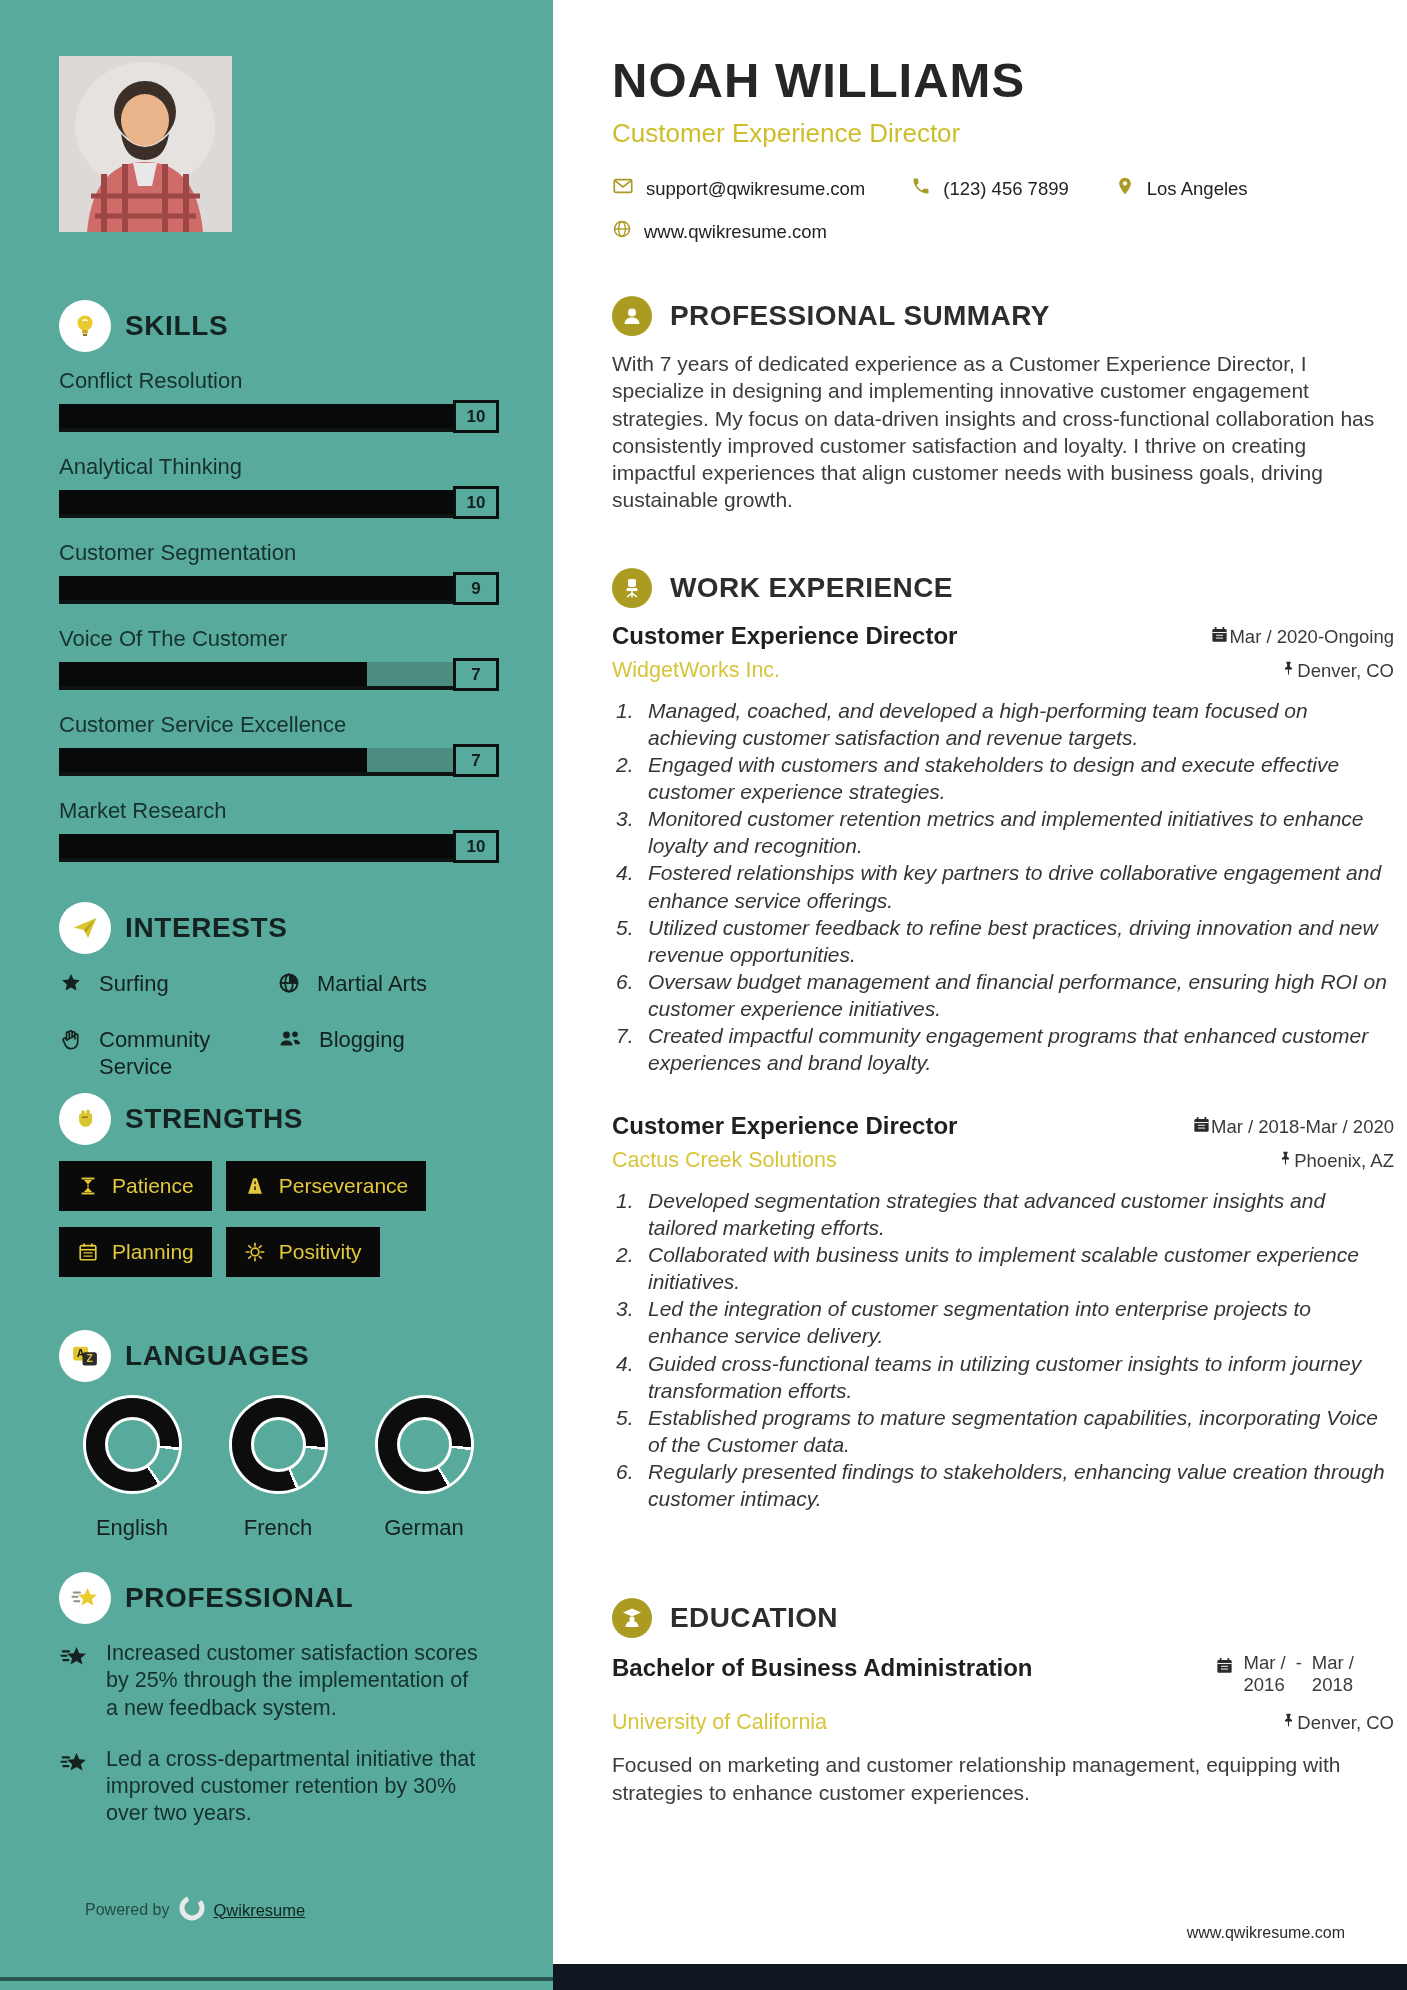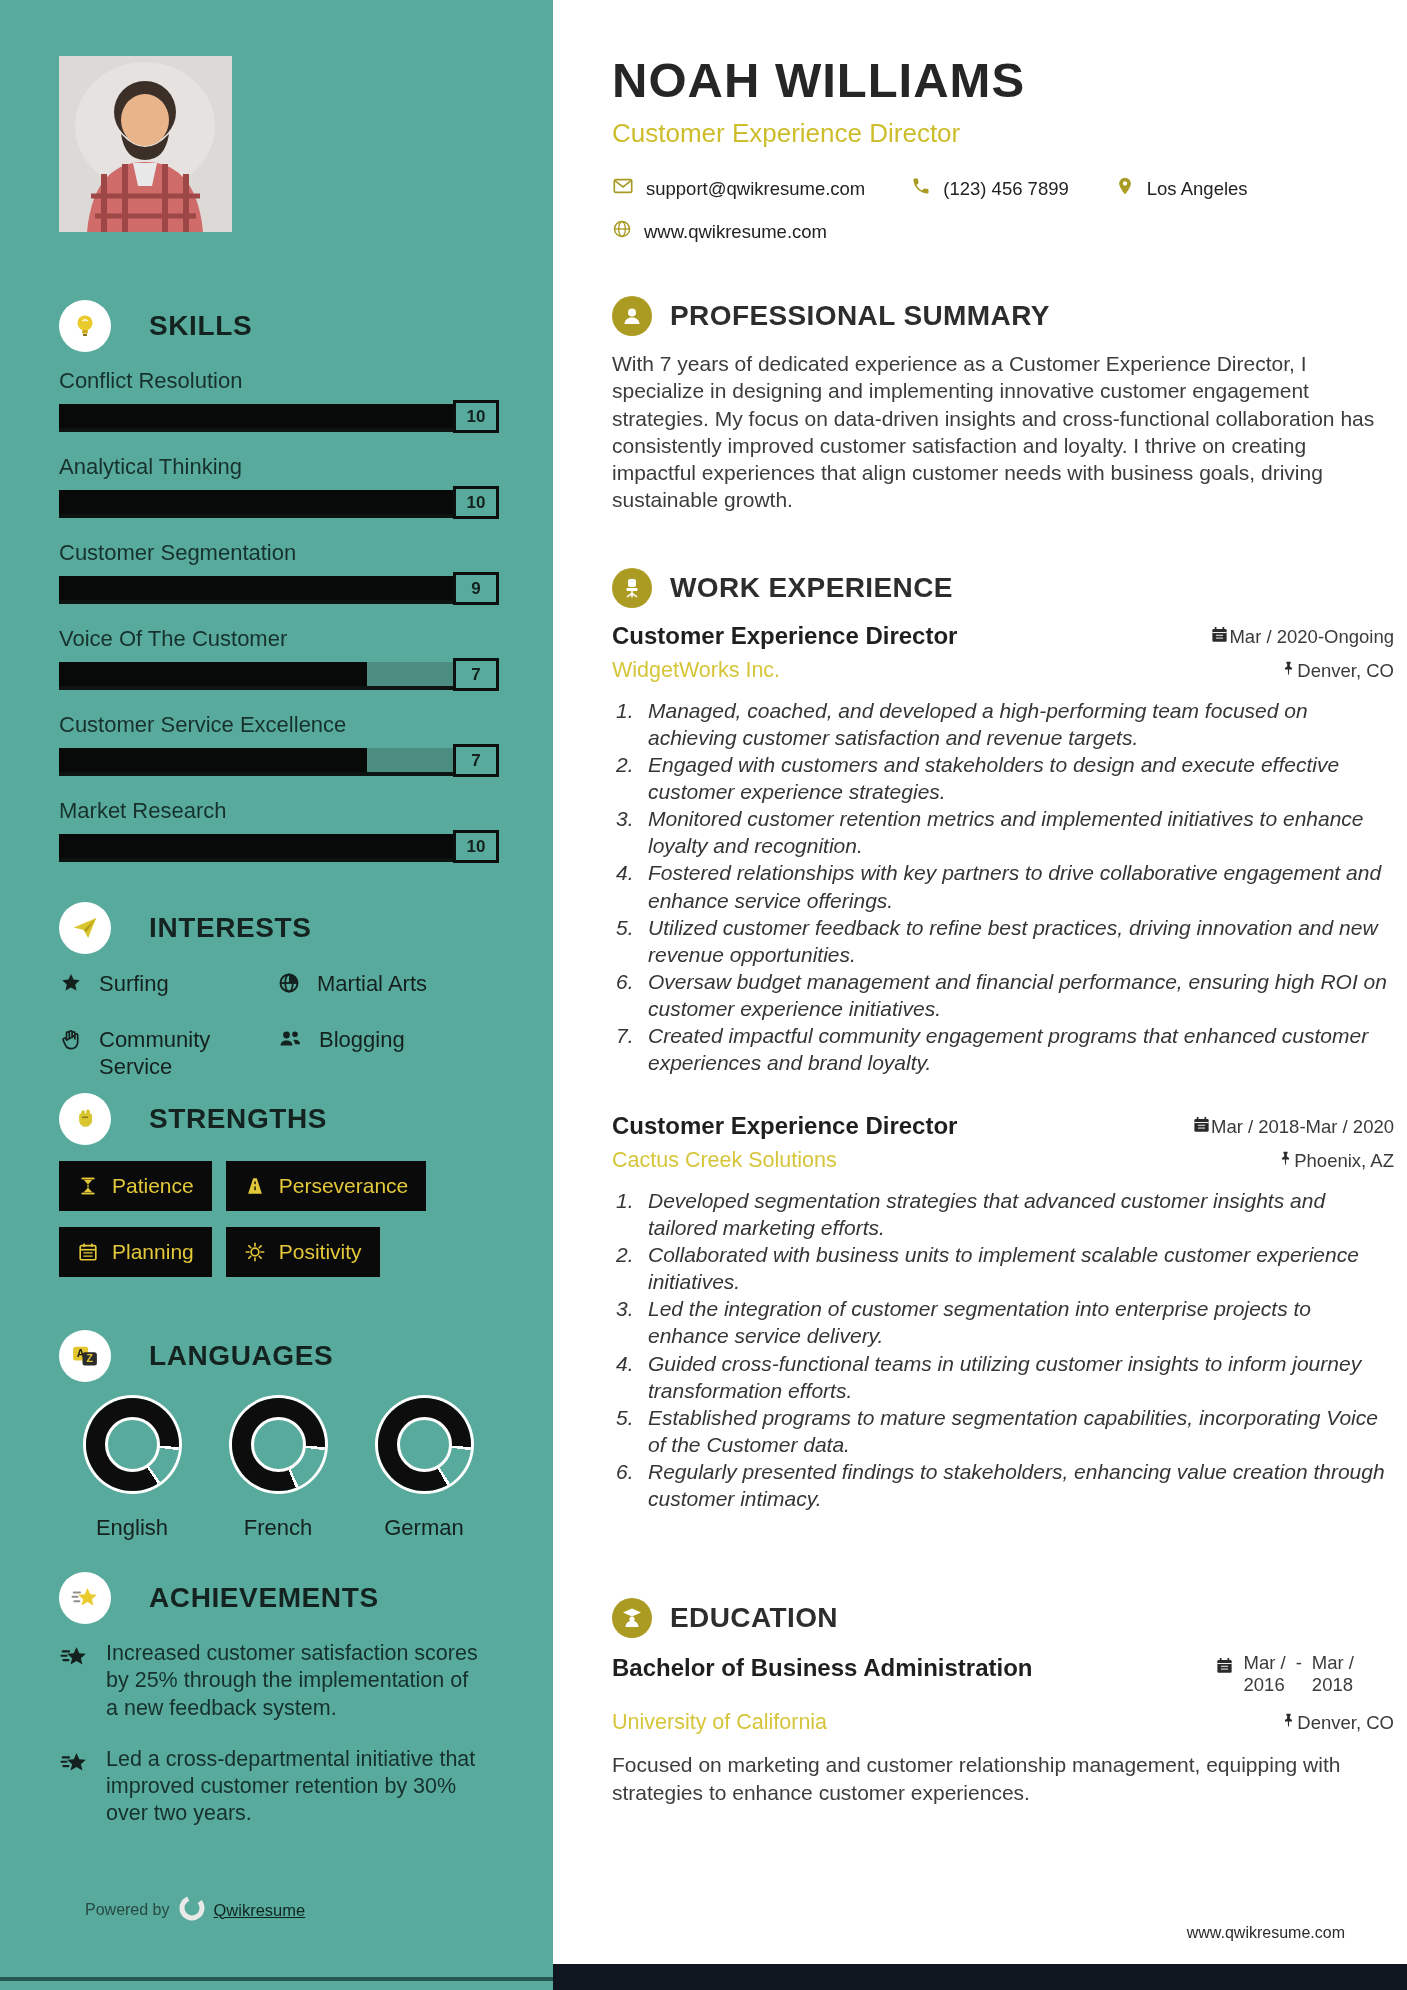--- a/index.html
+++ b/index.html
@@ -6,21 +6,21 @@
   html,body { width:1407px; height:1990px; }
   body {
     position:relative; background:#ffffff; overflow:hidden;
     font-family:"Liberation Sans", sans-serif; color:#222;
   }
   
   .sidebar { position:absolute; left:0; top:0; width:553px; height:1990px; background:#58ab9c; }
   .sidebar-bottom-line { position:absolute; left:0; bottom:9px; width:553px; height:4px; background:#27584f; }
   .photo { position:absolute; left:59px; top:56px; width:173px; height:176px; background:#dcd9d6; overflow:hidden; }
   .s-section { position:absolute; left:59px; width:440px; }
-  .s-head { display:flex; align-items:center; gap:38px; margin-bottom:16px; }
+  .s-head { display:flex; align-items:center; gap:14px; margin-bottom:16px; }
   .s-badge { width:52px; height:52px; border-radius:50%; background:#fff; display:flex; align-items:center; justify-content:center; flex:0 0 auto; }
   .s-title { font-size:28px; font-weight:bold; color:#142320; letter-spacing:.6px; }
   
   .skill { margin-bottom:22px; }
   .skill-label { font-size:22px; color:#17312c; margin:6px 0 10px; }
   .skill-bar { position:relative; height:28px; background:#4c8d81; border-bottom:4px solid #0d1412; }
   .skill-fill { position:absolute; left:0; top:0; bottom:0; background:#070a09; }
   .skill-box { position:absolute; right:0; top:-4px; width:46px; height:33px; background:#58ab9c; border:3px solid #0b0f0e;
                display:flex; align-items:center; justify-content:center; font-size:17px; font-weight:bold; color:#14211e; }
   
@@ -286,21 +286,21 @@
   </section>
 
   <section class="s-section" style="top:1572px;">
     <div class="s-head">
       <div class="s-badge">
         <svg width="30" height="30" viewBox="0 0 24 24">
             <polygon points="14,4 16.2,9 21.5,9.4 17.5,12.9 18.8,18 14,15.2 9.2,18 10.5,12.9 6.5,9.4 11.8,9" fill="#e9cb2d"></polygon>
             <path d="M3 7.5h5M2 11h4M3.5 14.5h4" stroke="#8f8f8f" stroke-width="1.6" stroke-linecap="round"></path>
           </svg>
       </div>
-      <h2 class="s-title">ACHIEVEMENTS</h2>
+      <h2 class="s-title">PROFESSIONAL</h2>
     </div>
     <div id="achievements-list">
         <div class="achv">
           <span><svg width="30" height="30" viewBox="0 0 24 24">
               <polygon points="14,4 16.2,9 21.5,9.4 17.5,12.9 18.8,18 14,15.2 9.2,18 10.5,12.9 6.5,9.4 11.8,9" fill="#14211e"></polygon>
               <path d="M3 7.5h5M2 11h4M3.5 14.5h4" stroke="#14211e" stroke-width="1.7" stroke-linecap="round"></path>
             </svg></span>
           <div class="achv-text">Increased customer satisfaction scores by 25% through the implementation of a new feedback system.</div>
         </div>
         <div class="achv">

